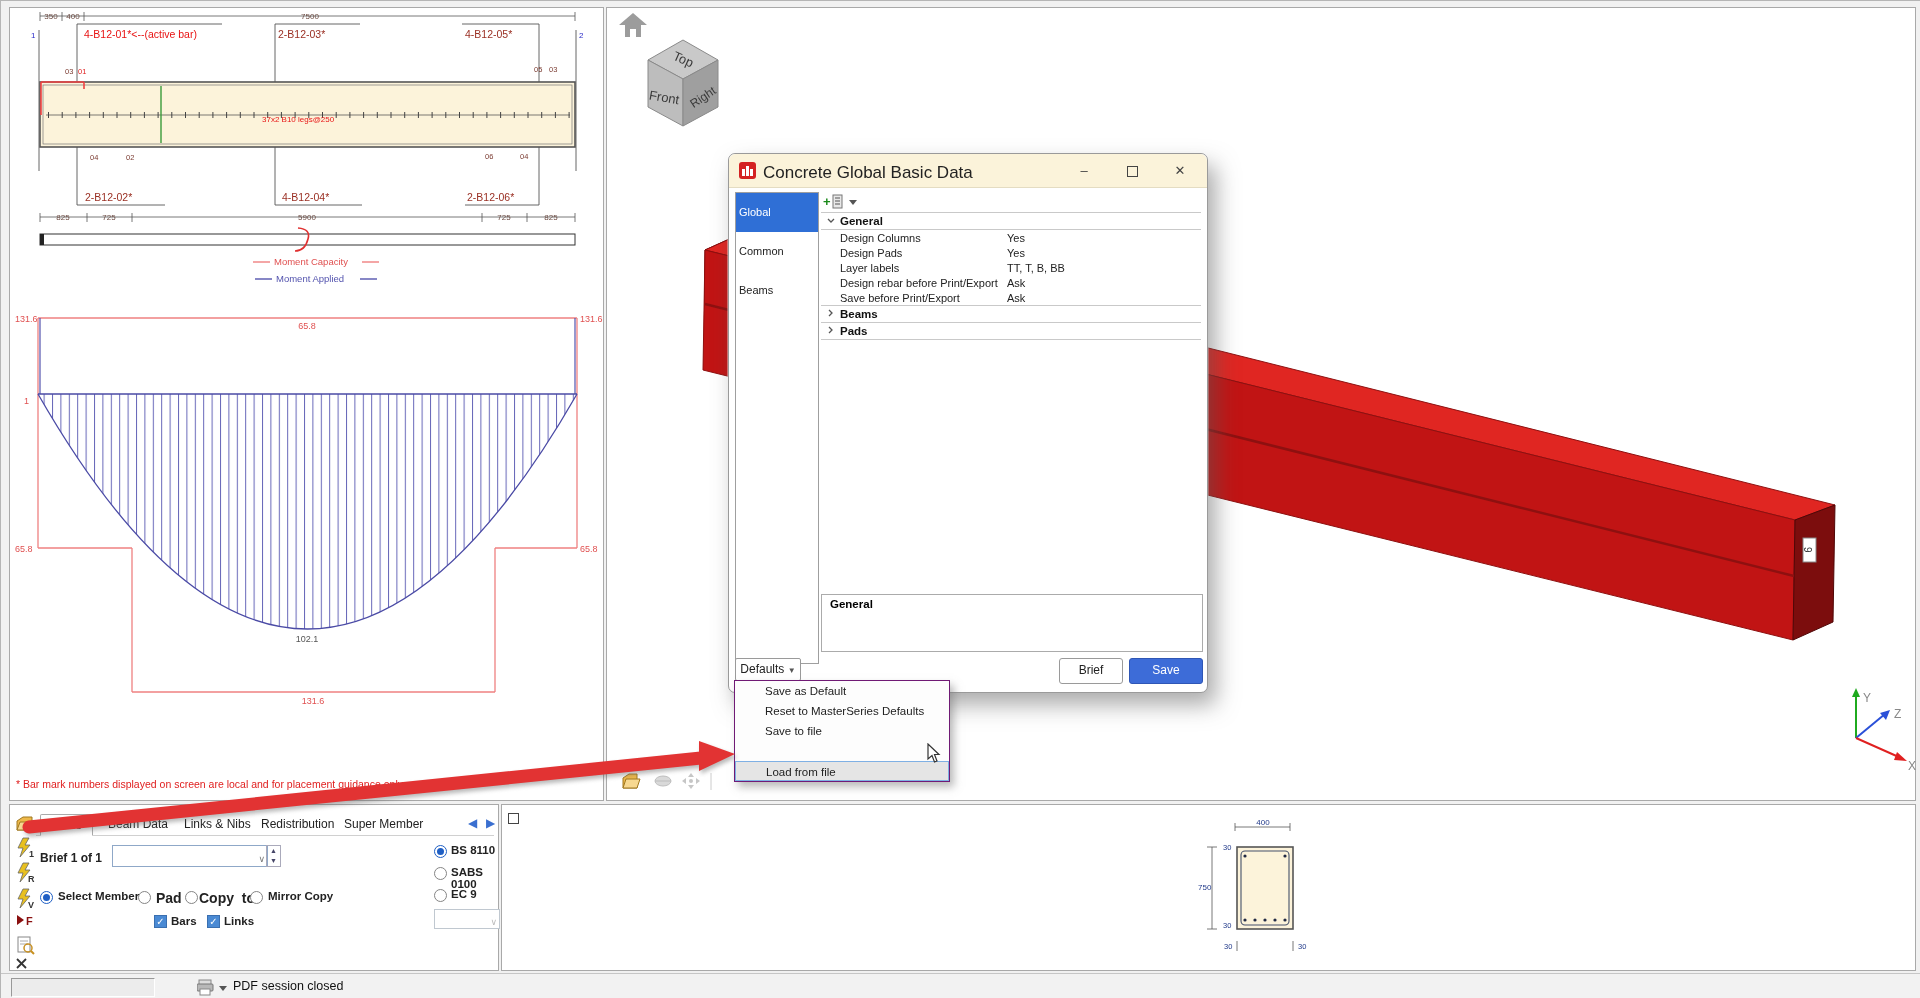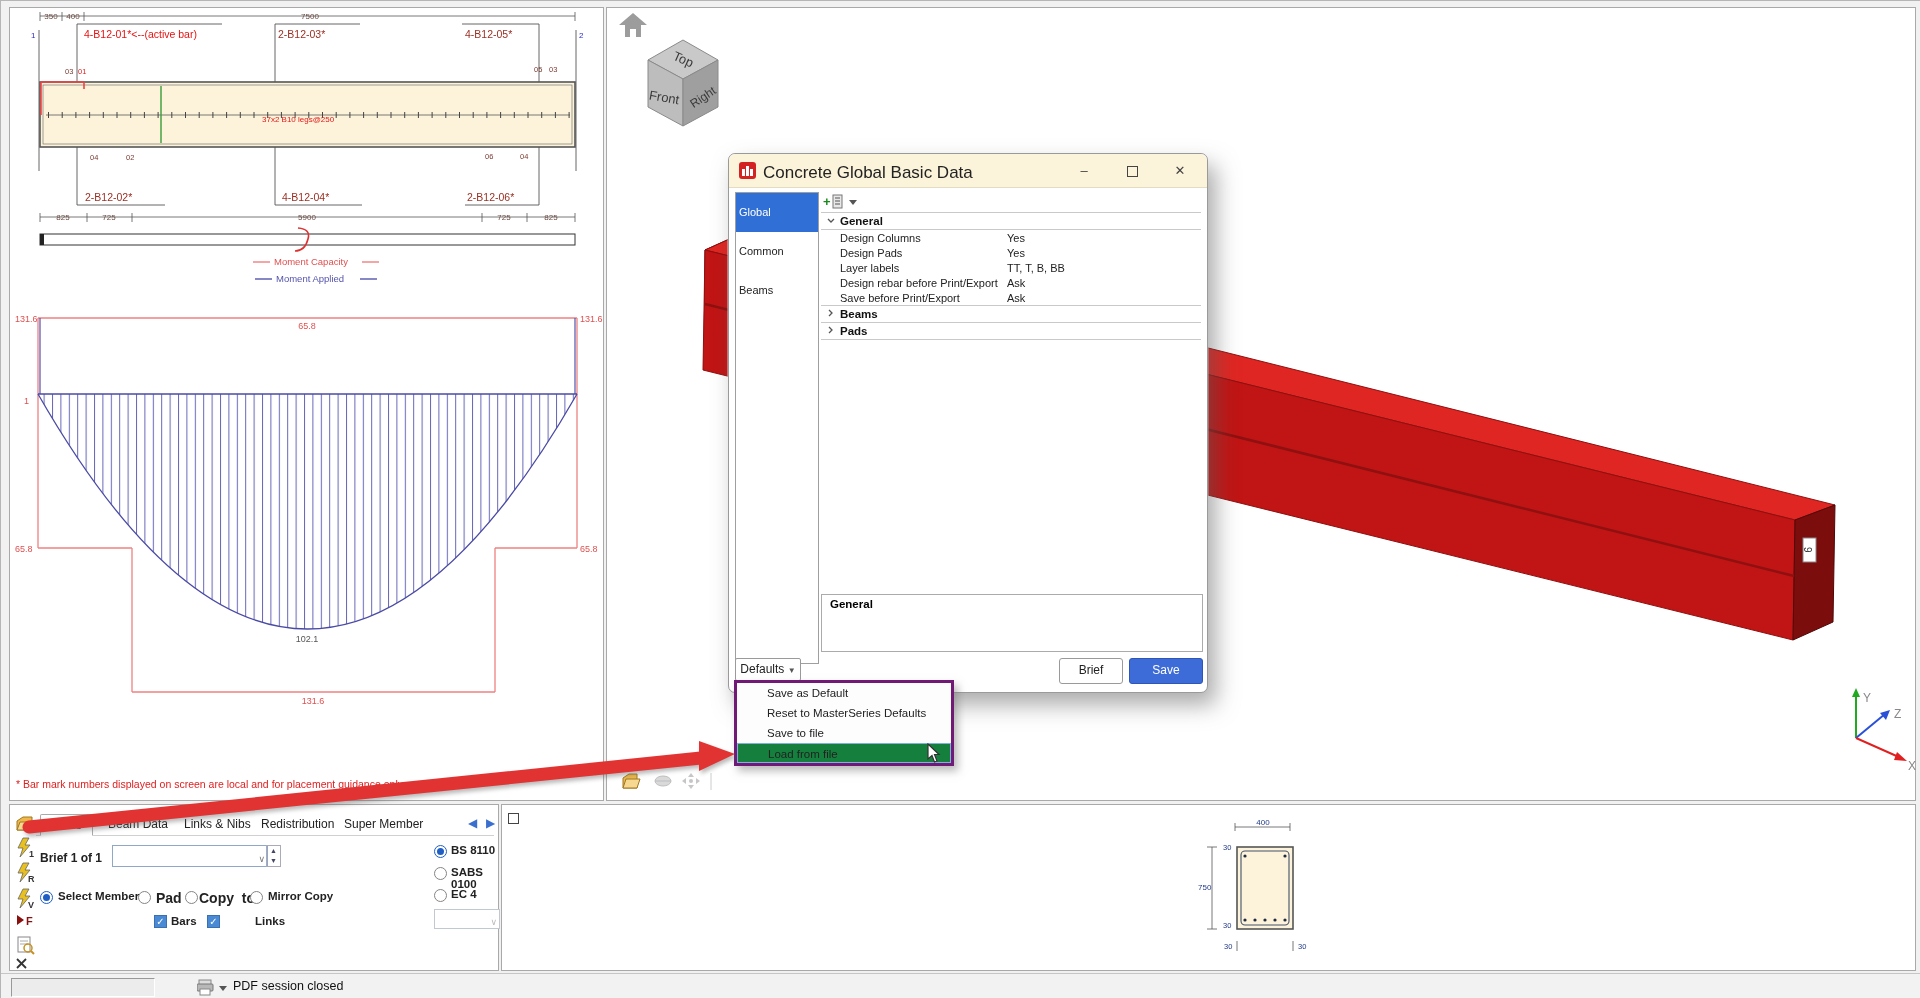--- a/index.html
+++ b/index.html
@@ -27,23 +27,23 @@
   .prop-value{padding-left:0;}
   .chev{width:19px;text-align:center;color:#555;font-size:9px;}
   #dlg-desc{position:absolute;left:92px;top:440px;width:380px;height:56px;border:1px solid #ababab;font-size:11.5px;}
   #dlg-desc b{display:block;padding:3px 0 0 8px;}
   .btn{position:absolute;height:24px;border:1px solid #9a9a9a;border-radius:3px;background:#fff;font-size:12px;text-align:center;line-height:23px;color:#222;cursor:default;}
   #btn-defaults{left:6px;top:504px;width:64px;height:21px;line-height:20px;border-radius:2px;}
   #btn-cancel{left:330px;top:504px;width:62px;}
   #btn-save{left:400px;top:504px;width:72px;background:#3d6cd8;border-color:#2f56b5;color:#fff;}
 
   
-  #menu{position:absolute;left:733px;top:679px;width:214px;background:#fdfdfd;border:3px solid #701a75;box-shadow:4px 5px 8px rgba(120,120,120,.5);z-index:40;font-size:11.5px;color:#222;}
+  #menu{position:absolute;left:733px;top:679px;width:214px;background:#fdfdfd;border:1px solid #701a75;box-shadow:4px 5px 8px rgba(120,120,120,.5);z-index:40;font-size:11.5px;color:#222;}
   .menu-item{height:20px;line-height:20px;padding-left:30px;}
-  .menu-item.hl{background:#15803d;border:1px solid #7fb0e4;box-sizing:border-box;}
+  .menu-item.hl{background:#e5e5e5;border:1px solid #7fb0e4;box-sizing:border-box;margin-top:20px;}
 
   
   .tabrow{position:absolute;left:26px;top:6px;right:4px;height:24px;border-bottom:1px solid #d0d0d0;}
   .tab{position:absolute;top:3px;height:20px;line-height:20px;padding:0 10px;font-size:12px;color:#222;}
   .tab.active{border:1px solid #aaa;border-bottom:1px solid #fff;background:#fff;border-radius:2px 2px 0 0;}
   .navarrow{position:absolute;top:5px;font-size:12px;color:#3a6fd0;}
   .lbl{position:absolute;font-size:12px;color:#222;font-weight:bold;}
   .combo{position:absolute;border:1px solid #8fa8c8;background:#fff;font-size:11px;color:#222;white-space:pre;overflow:hidden;}
   .combo .arr{position:absolute;right:2px;top:3px;color:#777;font-size:9px;}
   .radio{position:absolute;width:13px;height:13px;border:1px solid #858585;border-radius:50%;background:#fff;box-sizing:border-box;}
@@ -387,27 +387,27 @@
     <span class="lbl" style="left:48px;top:85px;font-size:11.5px;">Select Member</span>
     <span class="radio" style="left:128px;top:86px;"></span>
     <span class="lbl" style="left:146px;top:85px;font-size:14px;">Pad</span>
     <span class="radio" style="left:175px;top:86px;"></span>
     <span class="lbl wsp" style="left:189px;top:85px;font-size:14px;">Copy  to</span>
     <span class="radio" style="left:240px;top:86px;"></span>
     <span class="lbl" style="left:258px;top:85px;font-size:11.5px;">Mirror Copy</span>
     <span class="check" style="left:144px;top:110px;"></span>
     <span class="lbl" style="left:161px;top:110px;font-size:11.5px;">Bars</span>
     <span class="check" style="left:197px;top:110px;"></span>
-    <span class="lbl" style="left:214px;top:110px;font-size:11.5px;margin-left:31px;">Links</span>
+    <span class="lbl" style="left:214px;top:110px;font-size:11.5px;">Links</span>
     <span class="radio on" style="left:424px;top:40px;"></span>
     <span class="lbl" style="left:441px;top:39px;font-size:11.5px;font-weight:bold;">BS 8110</span>
     <span class="radio" style="left:424px;top:62px;"></span>
     <span class="lbl" style="left:441px;top:61px;font-size:11.5px;">SABS 0100</span>
     <span class="radio" style="left:424px;top:84px;"></span>
-    <span class="lbl" style="left:441px;top:83px;font-size:11.5px;">EC 4</span>
+    <span class="lbl" style="left:441px;top:83px;font-size:11.5px;">EC 9</span>
     <div class="combo" style="left:424px;top:104px;width:60px;height:18px;line-height:18px;padding-left:4px;border-color:#c0c8d0;color:#999;">
       
       <span class="arr" style="color:#bbb;">∨</span>
     </div>
   </div>
 
   <div class="panel" id="bottom-right">
     <span style="position:absolute;left:6px;top:8px;width:9px;height:9px;border:1px solid #444;"></span>
     <svg class="mini" style="left:688px;top:14px;" width="178" height="148">
       <g stroke="#555" stroke-width="0.8">

